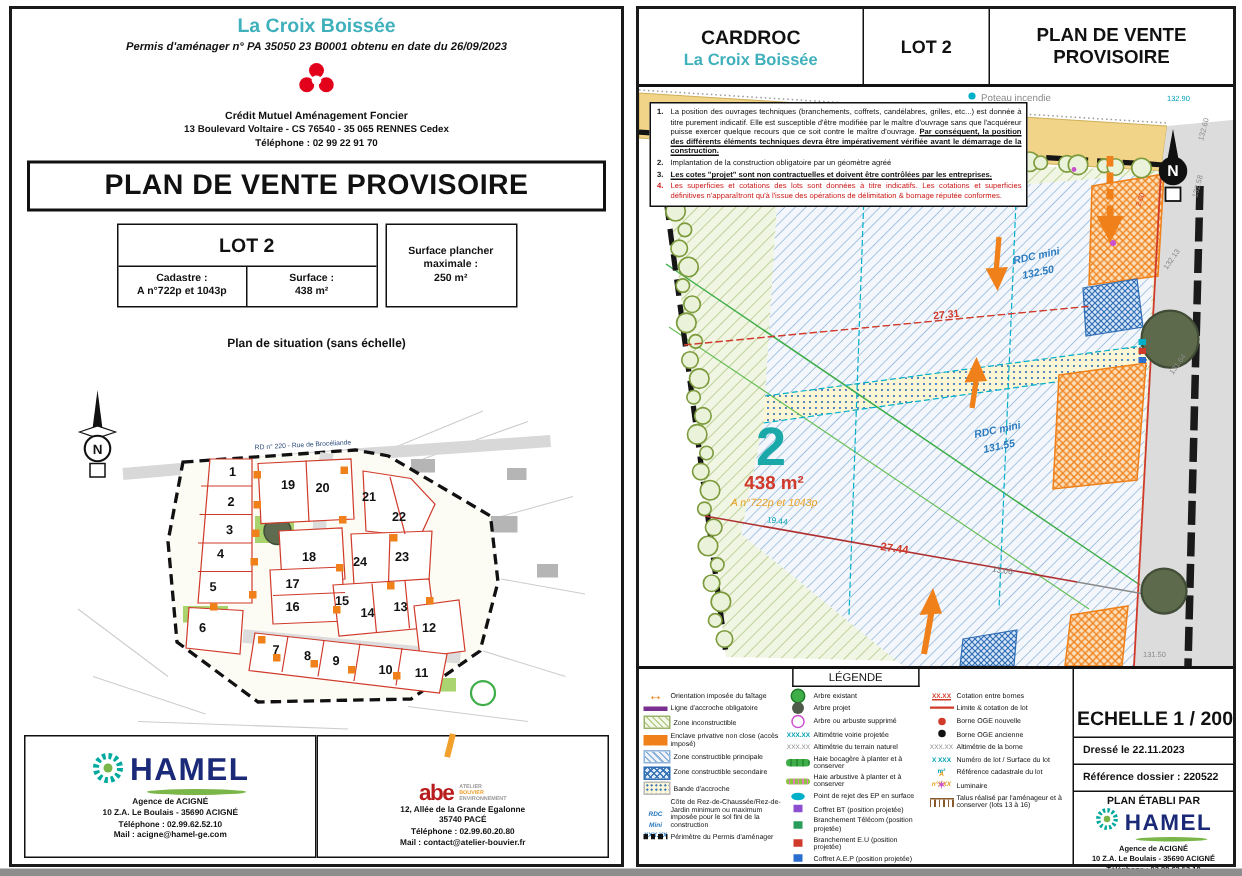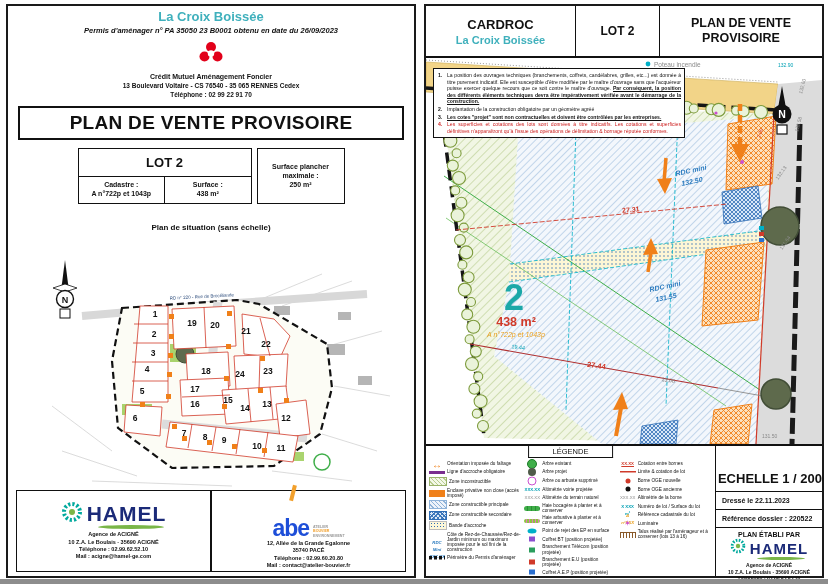--- a/index.html
+++ b/index.html
@@ -35,21 +35,21 @@
   #lplan{position:absolute;left:14px;top:250px;width:380px;height:232px;}
   .lotn{font-size:8.5px;font-weight:bold;fill:#111;text-anchor:middle;}
   .logo-row{position:absolute;left:8px;right:8px;bottom:4px;height:82px;display:flex;gap:0;}
   .logo-box{border:1.6px solid #111;flex:1;display:flex;flex-direction:column;
             align-items:center;justify-content:center;background:#fff;}
   .hamel-line{display:flex;align-items:center;gap:4px;}
   .hamel-word{font-size:21px;font-weight:bold;color:#1b2a78;letter-spacing:1px;}
   .hamel-swoosh{width:66px;height:4px;background:#7ab648;border-radius:50%;margin:-2px 0 2px 34px;}
   .lg-small{font-size:5.5px;line-height:1.35;font-weight:bold;}
   .abe-line{display:flex;align-items:flex-end;gap:4px;position:relative;margin-bottom:2px;}
-  .abe-word{font-size:23px;font-weight:900;letter-spacing:-1px;color:#1d4ed8;line-height:.8;margin-top:27px;}
+  .abe-word{font-size:15px;font-weight:900;letter-spacing:-1px;color:#b91c1c;line-height:.8;margin-top:27px;}
   .abe-bar{position:absolute;left:19px;top:-7px;width:4px;height:16px;background:#f2a02c;transform:rotate(14deg);}
   .abe-tags{display:flex;flex-direction:column;font-size:3.6px;line-height:1.2;text-align:left;font-weight:bold;}
   .abe-tags .t1,.abe-tags .t3{color:#9a9a9a;} .abe-tags .t2{color:#f2a02c;}
 
   
   .rp-header{display:flex;height:50px;border-bottom:2.5px solid #111;}
   .rph{display:flex;flex-direction:column;justify-content:center;text-align:center;box-sizing:border-box;}
   .rph-c1{width:150px;border-right:1.6px solid #111;}
   .rph-c1 .t{font-size:13px;font-weight:bold;}
   .rph-c1 .s{font-size:11px;font-weight:bold;color:#3fb0bc;margin-top:2px;}

